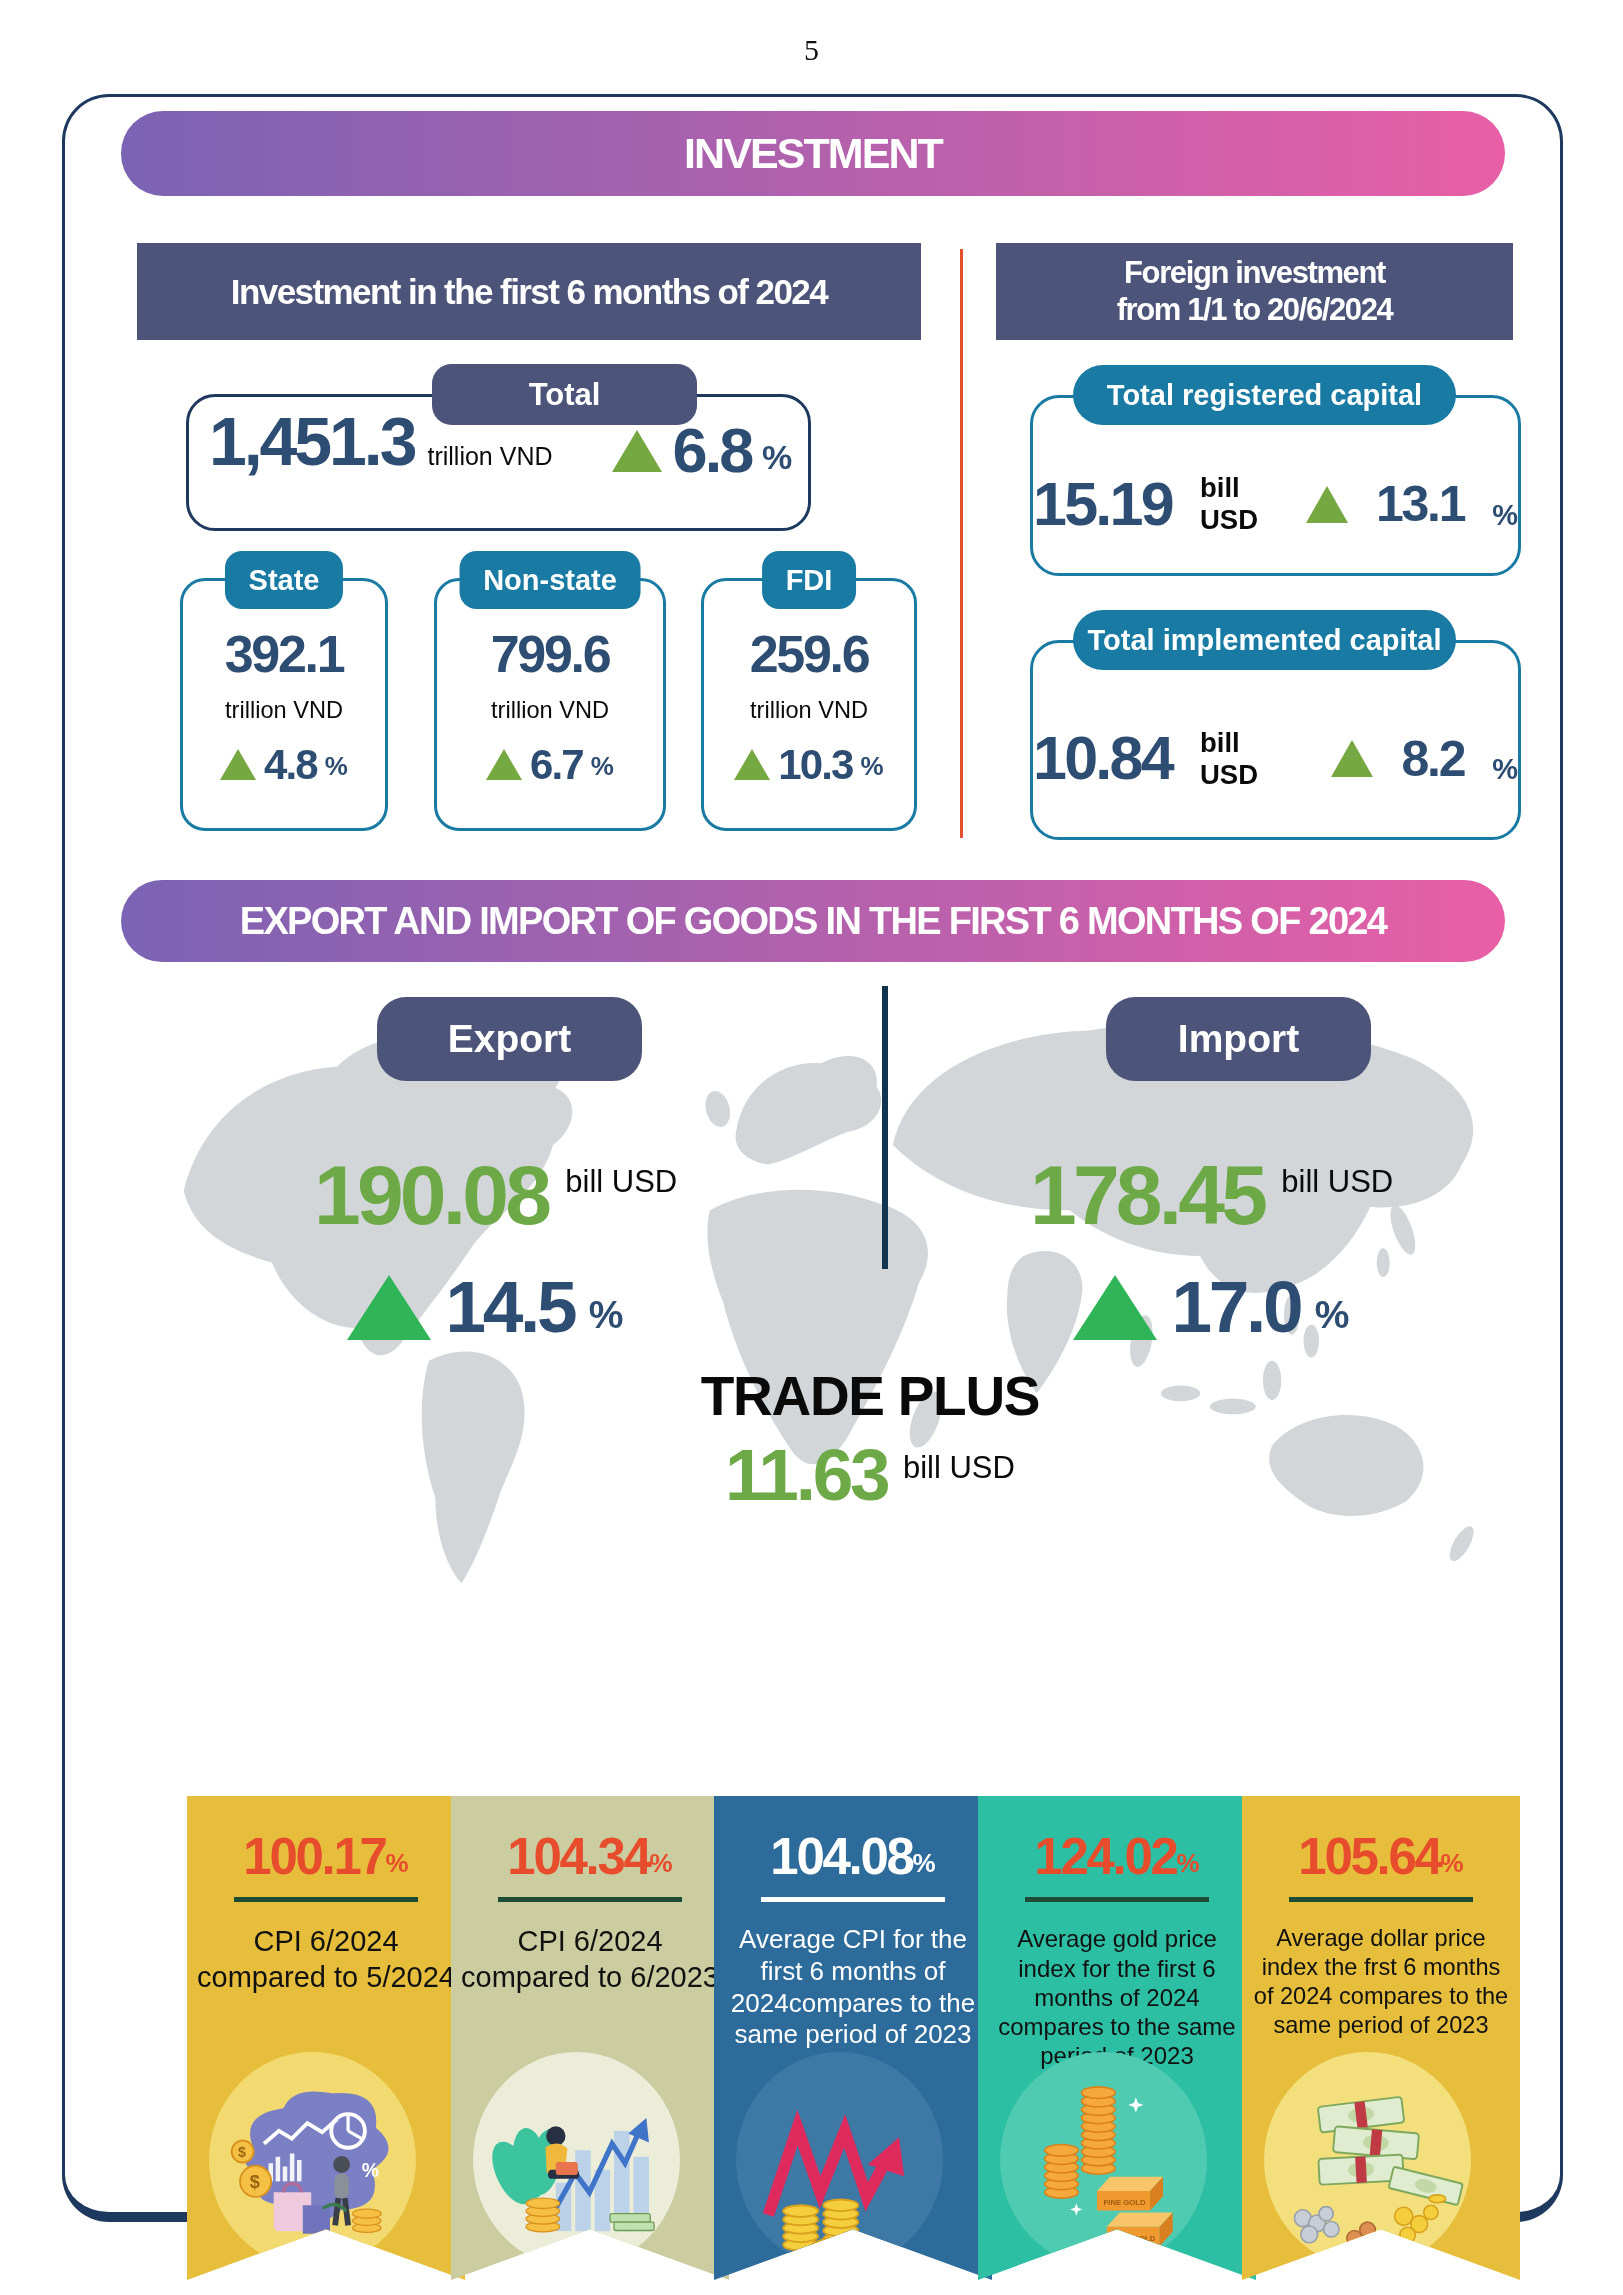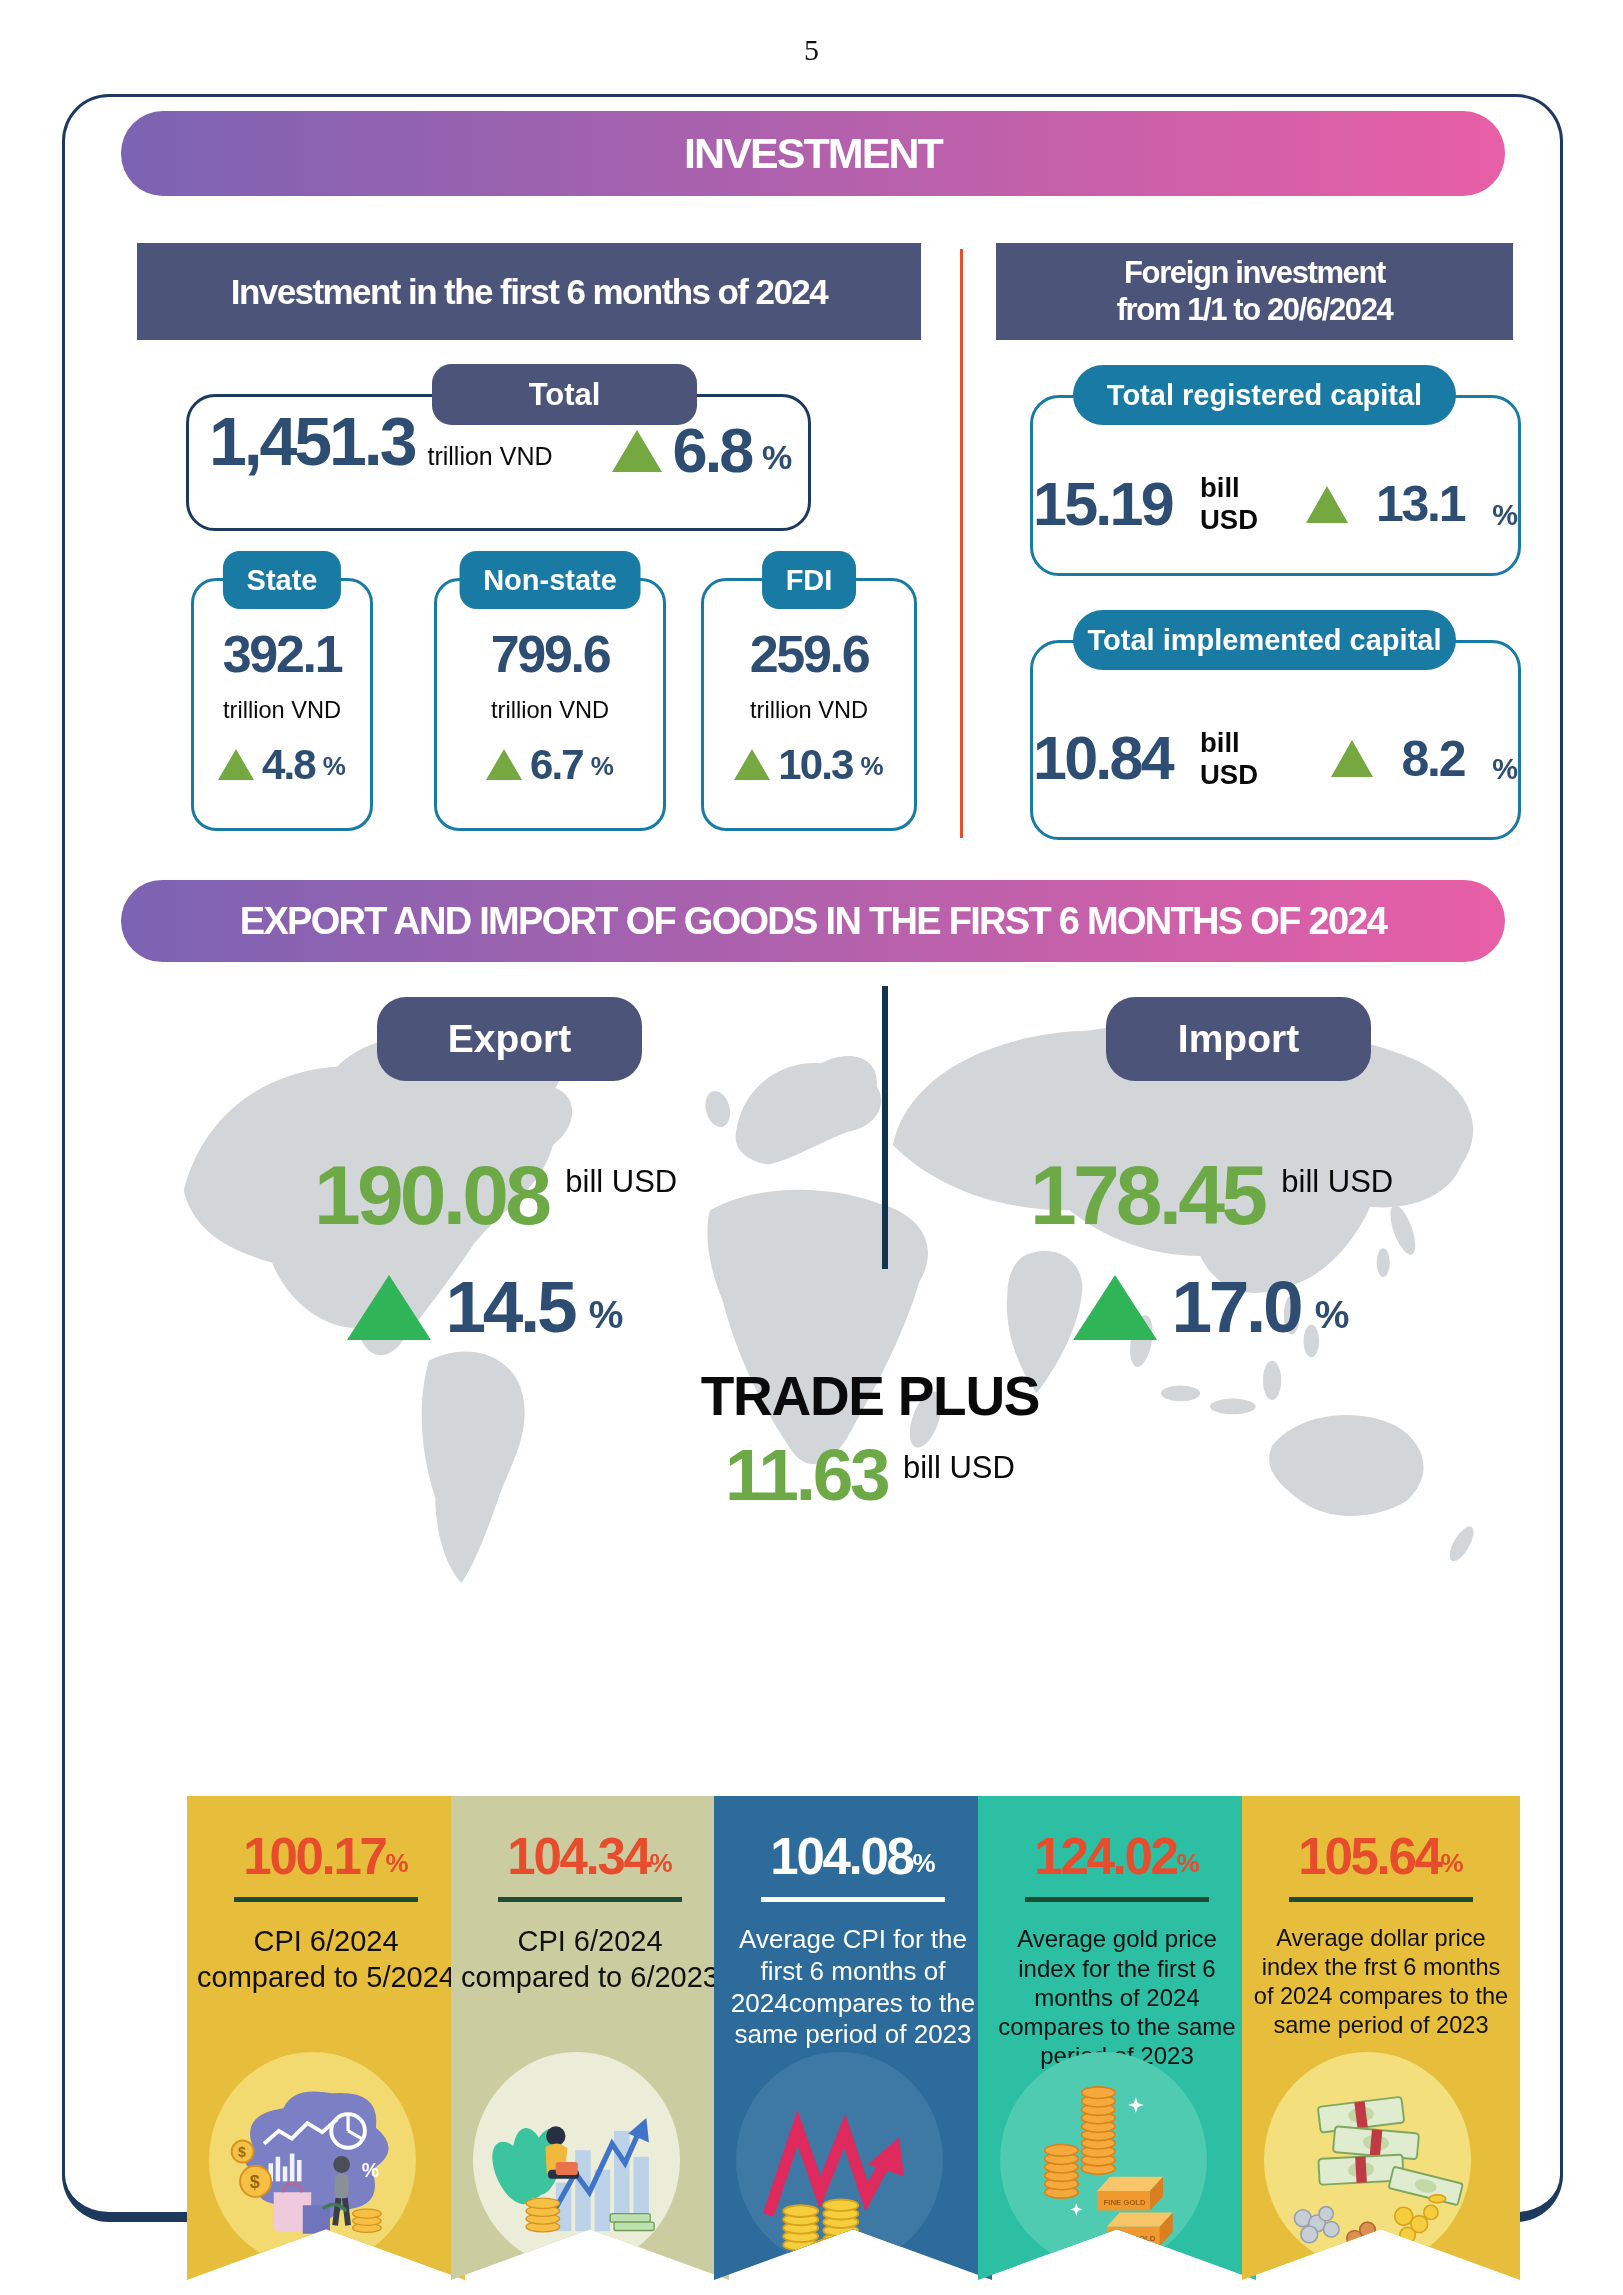--- a/index.html
+++ b/index.html
@@ -63,21 +63,21 @@
   #total-value-row{left:209px;top:407px;display:flex;align-items:flex-end;gap:13px;}
   #total-value-row .num{font-size:68px;}
   #total-value-row .unit{font-size:25px;position:relative;top:-3.9px;}
   #total-change-row{left:612px;top:419px;display:flex;align-items:center;gap:10.5px;}
   #total-change-row .num{font-size:63px;}
   #total-change-row .chg-pct{font-size:34px;align-self:flex-end;padding-bottom:5.2px;}
 
   
   .mini-box{top:578px;height:253px;box-sizing:border-box;border:3.3px solid var(--c-teal);
     border-radius:25px;display:flex;flex-direction:column;align-items:center;z-index:2;}
-  #mini-state{left:191px;width:182px;}
+  #mini-state{left:180px;width:208px;}
   #mini-nonstate{left:434px;width:232px;}
   #mini-fdi{left:701px;width:216px;}
   .mini-pill{position:absolute;top:-30px;left:50%;transform:translateX(-50%);
     height:58px;border-radius:17px;background:var(--c-teal);font-size:29px;
     display:flex;align-items:center;justify-content:center;color:#fff;font-weight:bold;
     padding:0 23.6px;white-space:nowrap;}
   .mini-box .num{font-size:52px;margin-top:47px;}
   .mini-box .unit{font-size:23.6px;margin-top:17px;}
   .mini-change{display:flex;align-items:center;gap:7.9px;margin-top:19.6px;text-align:center;}
   .mini-change .num{font-size:42px;margin-top:0;}

